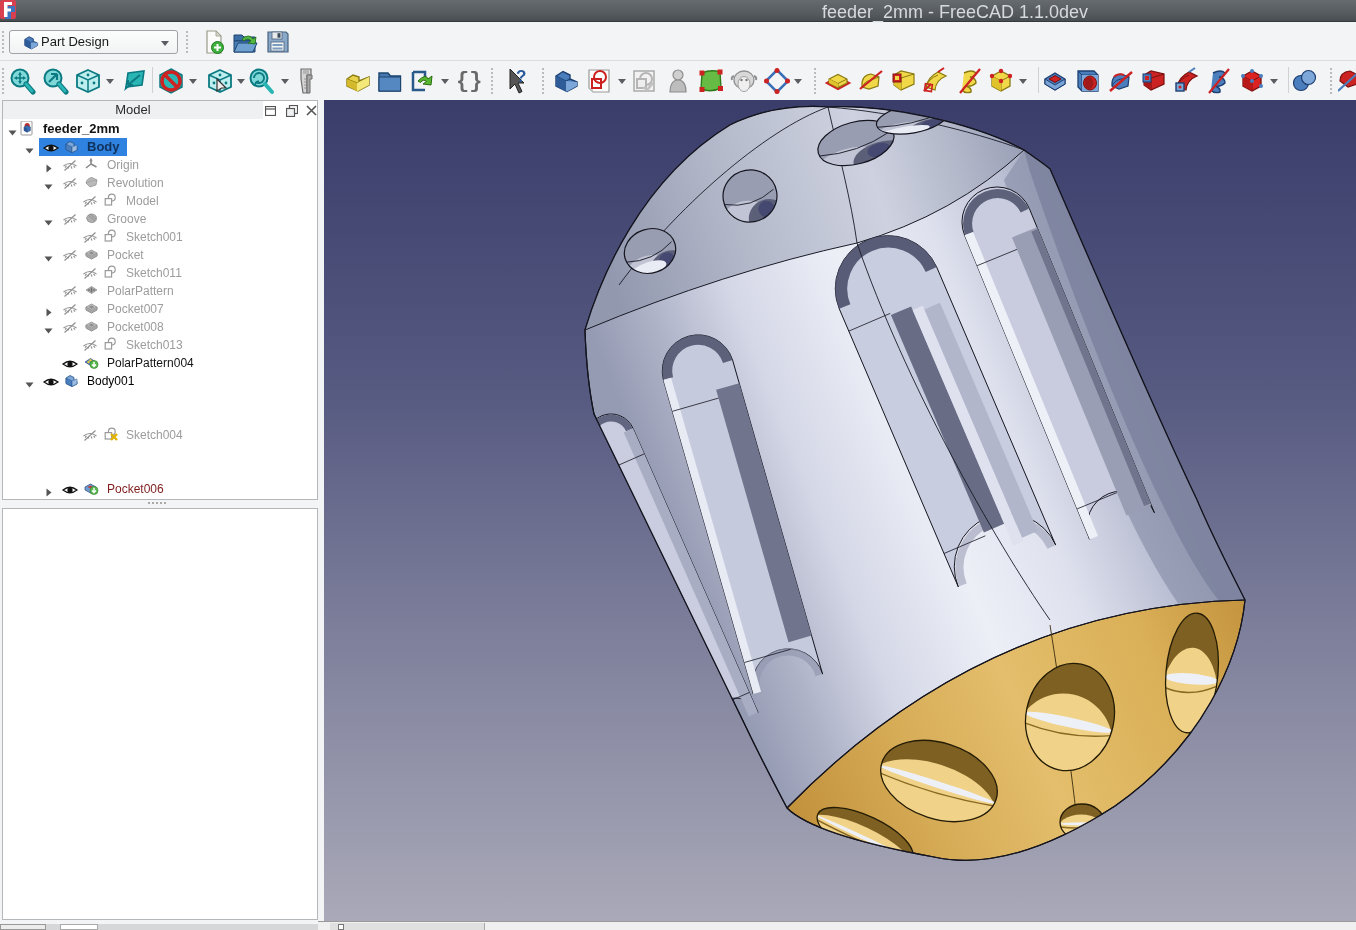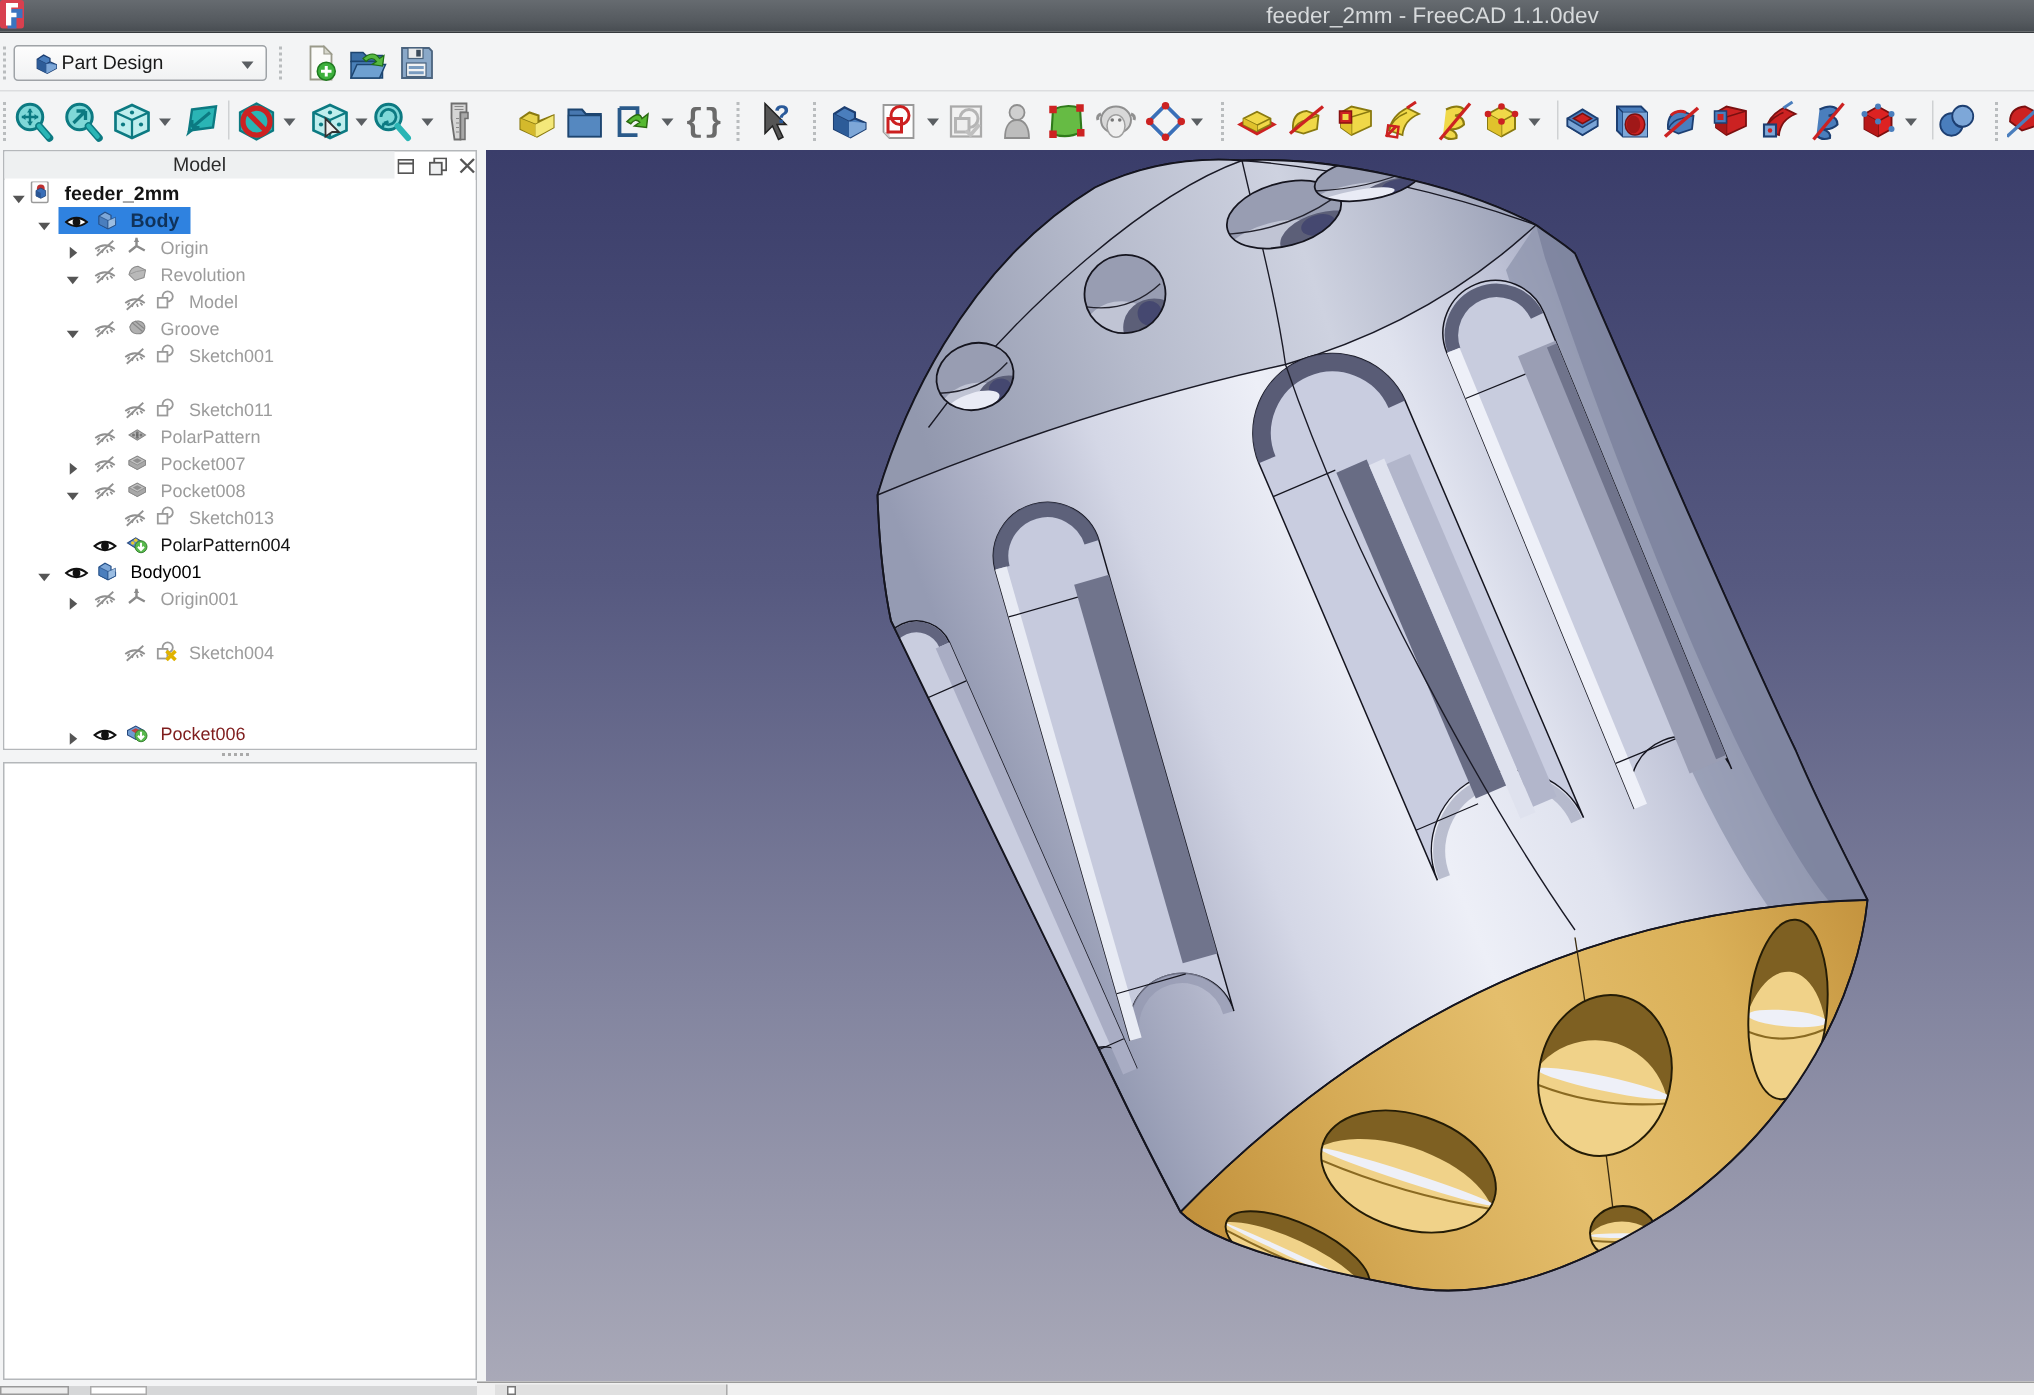--- a/index.html
+++ b/index.html
@@ -1,18 +1,18 @@
 <!DOCTYPE html>
 <html><head><meta charset="utf-8">
 <style>
 *{margin:0;padding:0;box-sizing:border-box}
 html,body{width:1356px;height:930px;overflow:hidden;font-family:"Liberation Sans",sans-serif;background:#f3f4f5}
 .abs{position:absolute}
 #titlebar{position:absolute;left:0;top:0;width:1356px;height:22px;background:linear-gradient(#666b70,#54595e 70%,#484d52);border-bottom:1px solid #35393d}
-#title{position:absolute;top:2px;left:800px;width:310px;text-align:center;color:#d7dadc;font-size:15px}
+#title{position:absolute;top:2px;left:800px;width:310px;text-align:center;color:#d7dadc;font-size:18px}
 #row2{position:absolute;left:0;top:23px;width:1356px;height:38px;background:#f3f4f5;border-bottom:1px solid #dcdddf}
 #row3{position:absolute;left:0;top:62px;width:1356px;height:38px;background:#f3f4f5}
 .dots{position:absolute;width:5px;border-left:2px dotted #b9bcbe}
 #combo{position:absolute;left:9px;top:7px;width:169px;height:24px;background:linear-gradient(#fdfdfd,#f1f2f3);border:1px solid #9fa3a7;border-radius:3px;font-size:13px;color:#1a1a1a;line-height:22px}
 #combo .lbl{position:absolute;left:31px;top:0}
 .dd{width:0;height:0;border-left:4px solid transparent;border-right:4px solid transparent;border-top:5px solid #5a5e62;position:absolute}
 .tsep{position:absolute;top:5px;width:1px;height:26px;background:#cfd1d3}
 #panel1{position:absolute;left:2px;top:100px;width:316px;height:400px;background:#fff;border:1px solid #b4b7ba}
 #p1head{position:absolute;left:0;top:0;width:260px;height:18px;background:#eef0f1;color:#2c2c2c;font-size:13px;text-align:center;line-height:18px}
 #tree{position:absolute;left:0;top:19px;width:314px;height:379px;background:#fff;font-size:12px;color:#9c9c9c}
@@ -396,20 +396,36 @@
             <path d="M1.5 7 Q8 2 14.5 7" fill="none" stroke="#909090" stroke-width="1.2"></path>
             <path d="M3 8.6 L4.5 6.8 M6 9.6 L6.8 7.5 M10 9.6 L9.2 7.5 M13 8.6 L11.5 6.8" stroke="#909090" stroke-width="1.1"></path>
             <path d="M13.5 1.5 L2.5 11.5" stroke="#909090" stroke-width="1.2"></path>
           </svg></span>
         <span class="ic" style="left:100px;top:1px"><svg width="15" height="14" viewBox="0 0 15 14">
             <circle cx="8.8" cy="4.6" r="3.4" fill="none" stroke="#9a9a9a" stroke-width="1.2"></circle>
             <rect x="2.2" y="5.6" width="6.4" height="6.4" fill="#fff" stroke="#9a9a9a" stroke-width="1.2"></rect>
           </svg></span>
         <span class="abs" style="left:123px;top:0;color:#9c9c9c">Sketch001</span>
       </div>
+<div class="trow" style="left:0;top:126px;width:314px">
+        <span class="ic" style="left:41px;top:4px"><svg width="9" height="9" viewBox="0 0 9 9">
+            <path d="M0.5 2.5 L8.5 2.5 L4.5 7.5Z" fill="#555"></path>
+          </svg></span>
+        <span class="ic" style="left:59px;top:3px"><svg width="16" height="13" viewBox="0 0 16 13">
+            <path d="M1.5 7 Q8 2 14.5 7" fill="none" stroke="#909090" stroke-width="1.2"></path>
+            <path d="M3 8.6 L4.5 6.8 M6 9.6 L6.8 7.5 M10 9.6 L9.2 7.5 M13 8.6 L11.5 6.8" stroke="#909090" stroke-width="1.1"></path>
+            <path d="M13.5 1.5 L2.5 11.5" stroke="#909090" stroke-width="1.2"></path>
+          </svg></span>
+        <span class="ic" style="left:81px;top:1px"><svg width="15" height="14" viewBox="0 0 15 14">
+            <path d="M2 6 L7.5 3 L13 6 L13 9 L7.5 12 L2 9Z" fill="#c0c0c0" stroke="#858585" stroke-width="0.7"></path>
+            <path d="M4.5 6 L7.5 4.5 L10.5 6 L7.5 7.8Z" fill="#8f8f8f"></path>
+            <path d="M2 6 L7.5 9 L13 6 L13 9 L7.5 12 L2 9Z" fill="#a8a8a8" stroke="#858585" stroke-width="0.5"></path>
+          </svg></span>
+        <span class="abs" style="left:104px;top:0;color:#9c9c9c">Pocket</span>
+      </div>
 <div class="trow" style="left:0;top:144px;width:314px">
         <span class="ic" style="left:79px;top:3px"><svg width="16" height="13" viewBox="0 0 16 13">
             <path d="M1.5 7 Q8 2 14.5 7" fill="none" stroke="#909090" stroke-width="1.2"></path>
             <path d="M3 8.6 L4.5 6.8 M6 9.6 L6.8 7.5 M10 9.6 L9.2 7.5 M13 8.6 L11.5 6.8" stroke="#909090" stroke-width="1.1"></path>
             <path d="M13.5 1.5 L2.5 11.5" stroke="#909090" stroke-width="1.2"></path>
           </svg></span>
         <span class="ic" style="left:100px;top:1px"><svg width="15" height="14" viewBox="0 0 15 14">
             <circle cx="8.8" cy="4.6" r="3.4" fill="none" stroke="#9a9a9a" stroke-width="1.2"></circle>
             <rect x="2.2" y="5.6" width="6.4" height="6.4" fill="#fff" stroke="#9a9a9a" stroke-width="1.2"></rect>
           </svg></span>
@@ -497,35 +513,20 @@
         <span class="ic" style="left:40px;top:3px"><svg width="16" height="12" viewBox="0 0 16 12">
             <path d="M1 6 Q8 0.5 15 6 Q8 11.5 1 6Z" fill="#fff" stroke="#111" stroke-width="1.3"></path>
             <circle cx="8" cy="6" r="2.6" fill="#111"></circle>
           </svg></span>
         <span class="ic" style="left:61px;top:1px"><svg width="15" height="15" viewBox="0 0 15 15">
             <path d="M2 5 L6 2.5 L10 4.5 L10 7 L13 8.5 L13 11 L8 13.5 L2 10.5 Z" fill="#7da7d8" stroke="#255088" stroke-width="0.8"></path>
             <path d="M2 5 L8 8 L8 13.5 L2 10.5Z" fill="#4a7ebd" stroke="#255088" stroke-width="0.5"></path>
             <path d="M8 8 L13 5.8 L13 11 L8 13.5Z" fill="#9fc0e4" stroke="#255088" stroke-width="0.5" opacity="0.9"></path>
           </svg></span>
         <span class="abs" style="left:84px;top:0;color:#000000">Body001</span>
-      </div>
-<div class="trow" style="left:0;top:270px;width:314px">
-        <span class="ic" style="left:41px;top:4px"><svg width="9" height="9" viewBox="0 0 9 9">
-            <path d="M2.5 0.5 L2.5 8.5 L7.5 4.5Z" fill="#555"></path>
-          </svg></span>
-        <span class="ic" style="left:59px;top:3px"><svg width="16" height="13" viewBox="0 0 16 13">
-            <path d="M1.5 7 Q8 2 14.5 7" fill="none" stroke="#909090" stroke-width="1.2"></path>
-            <path d="M3 8.6 L4.5 6.8 M6 9.6 L6.8 7.5 M10 9.6 L9.2 7.5 M13 8.6 L11.5 6.8" stroke="#909090" stroke-width="1.1"></path>
-            <path d="M13.5 1.5 L2.5 11.5" stroke="#909090" stroke-width="1.2"></path>
-          </svg></span>
-        <span class="ic" style="left:81px;top:1px"><svg width="14" height="14" viewBox="0 0 14 14">
-            <path d="M7 7 L7 1.5 M7 7 L2 11 M7 7 L12.5 10" stroke="#8a8a8a" stroke-width="1.6"></path>
-            <path d="M7 1.5 l-1.8 2.8 h3.6z" fill="#8a8a8a"></path>
-          </svg></span>
-        <span class="abs" style="left:104px;top:0;color:#9c9c9c">Origin001</span>
       </div>
 <div class="trow" style="left:0;top:306px;width:314px">
         <span class="ic" style="left:79px;top:3px"><svg width="16" height="13" viewBox="0 0 16 13">
             <path d="M1.5 7 Q8 2 14.5 7" fill="none" stroke="#909090" stroke-width="1.2"></path>
             <path d="M3 8.6 L4.5 6.8 M6 9.6 L6.8 7.5 M10 9.6 L9.2 7.5 M13 8.6 L11.5 6.8" stroke="#909090" stroke-width="1.1"></path>
             <path d="M13.5 1.5 L2.5 11.5" stroke="#909090" stroke-width="1.2"></path>
           </svg></span>
         <span class="ic" style="left:100px;top:1px"><svg width="16" height="14" viewBox="0 0 16 14">
             <circle cx="8.8" cy="4.6" r="3.4" fill="none" stroke="#9a9a9a" stroke-width="1.2"></circle>
             <rect x="2.2" y="5.6" width="6.4" height="6.4" fill="#fff" stroke="#9a9a9a" stroke-width="1.2"></rect>

